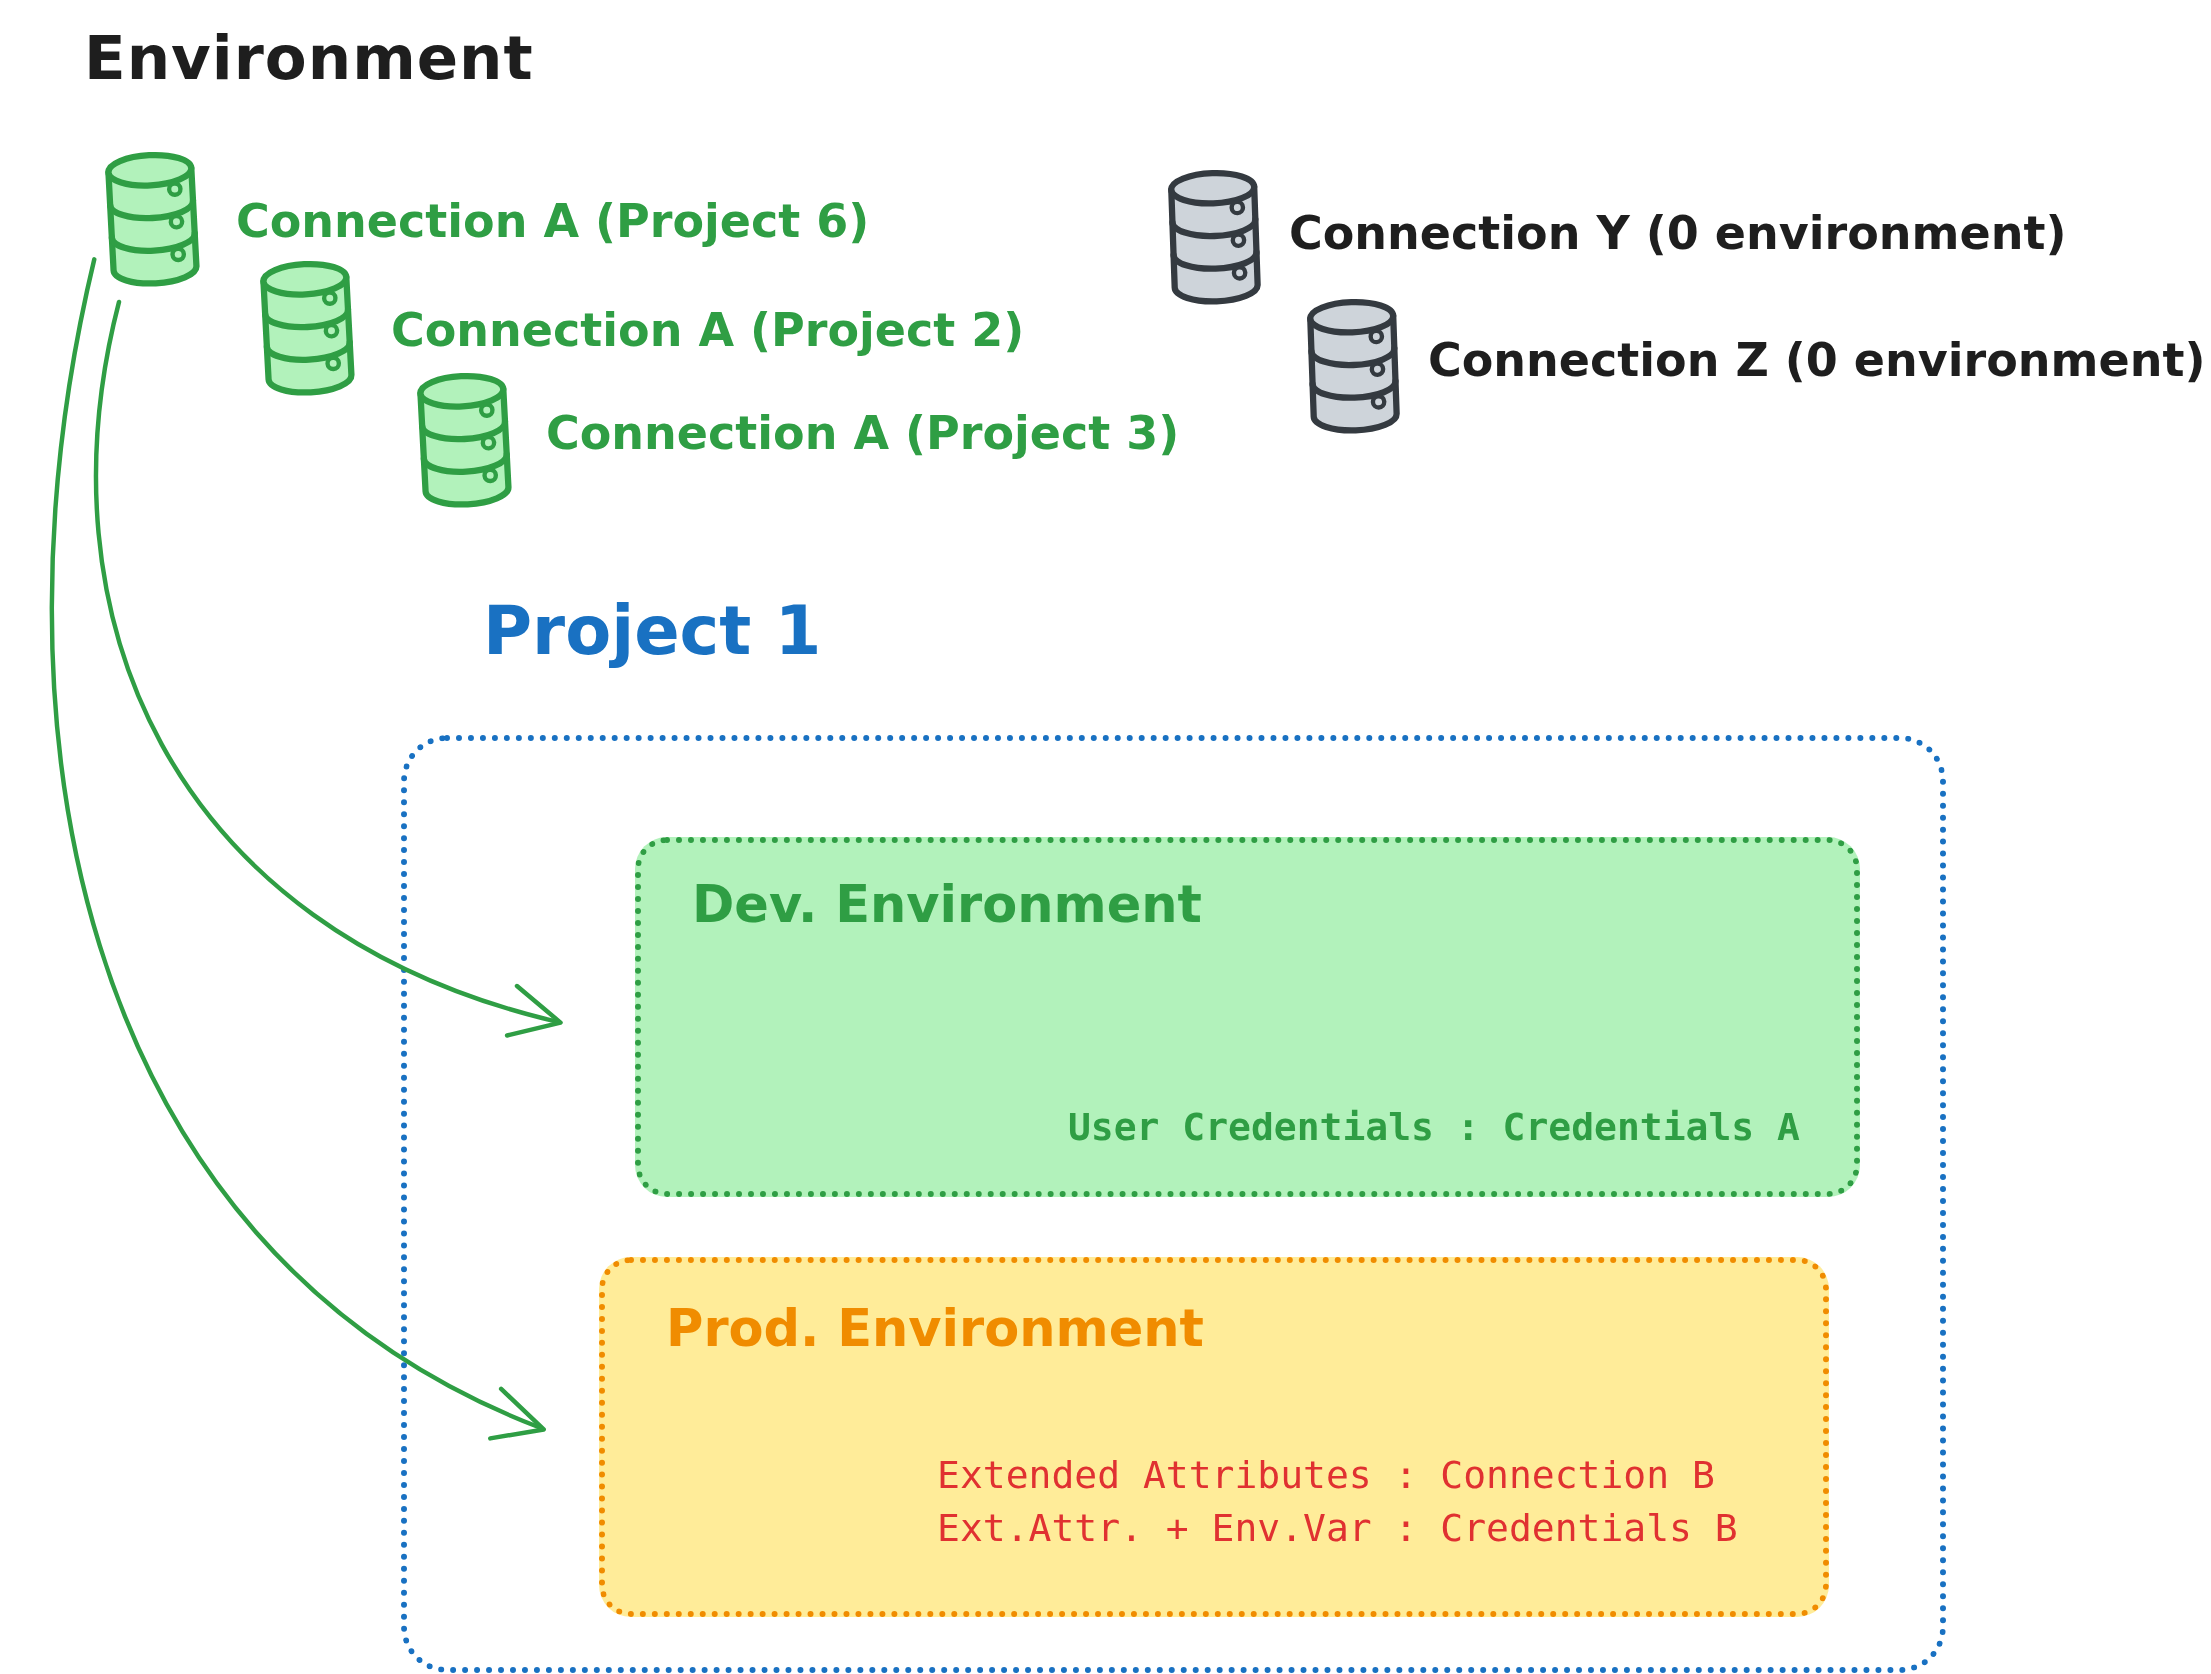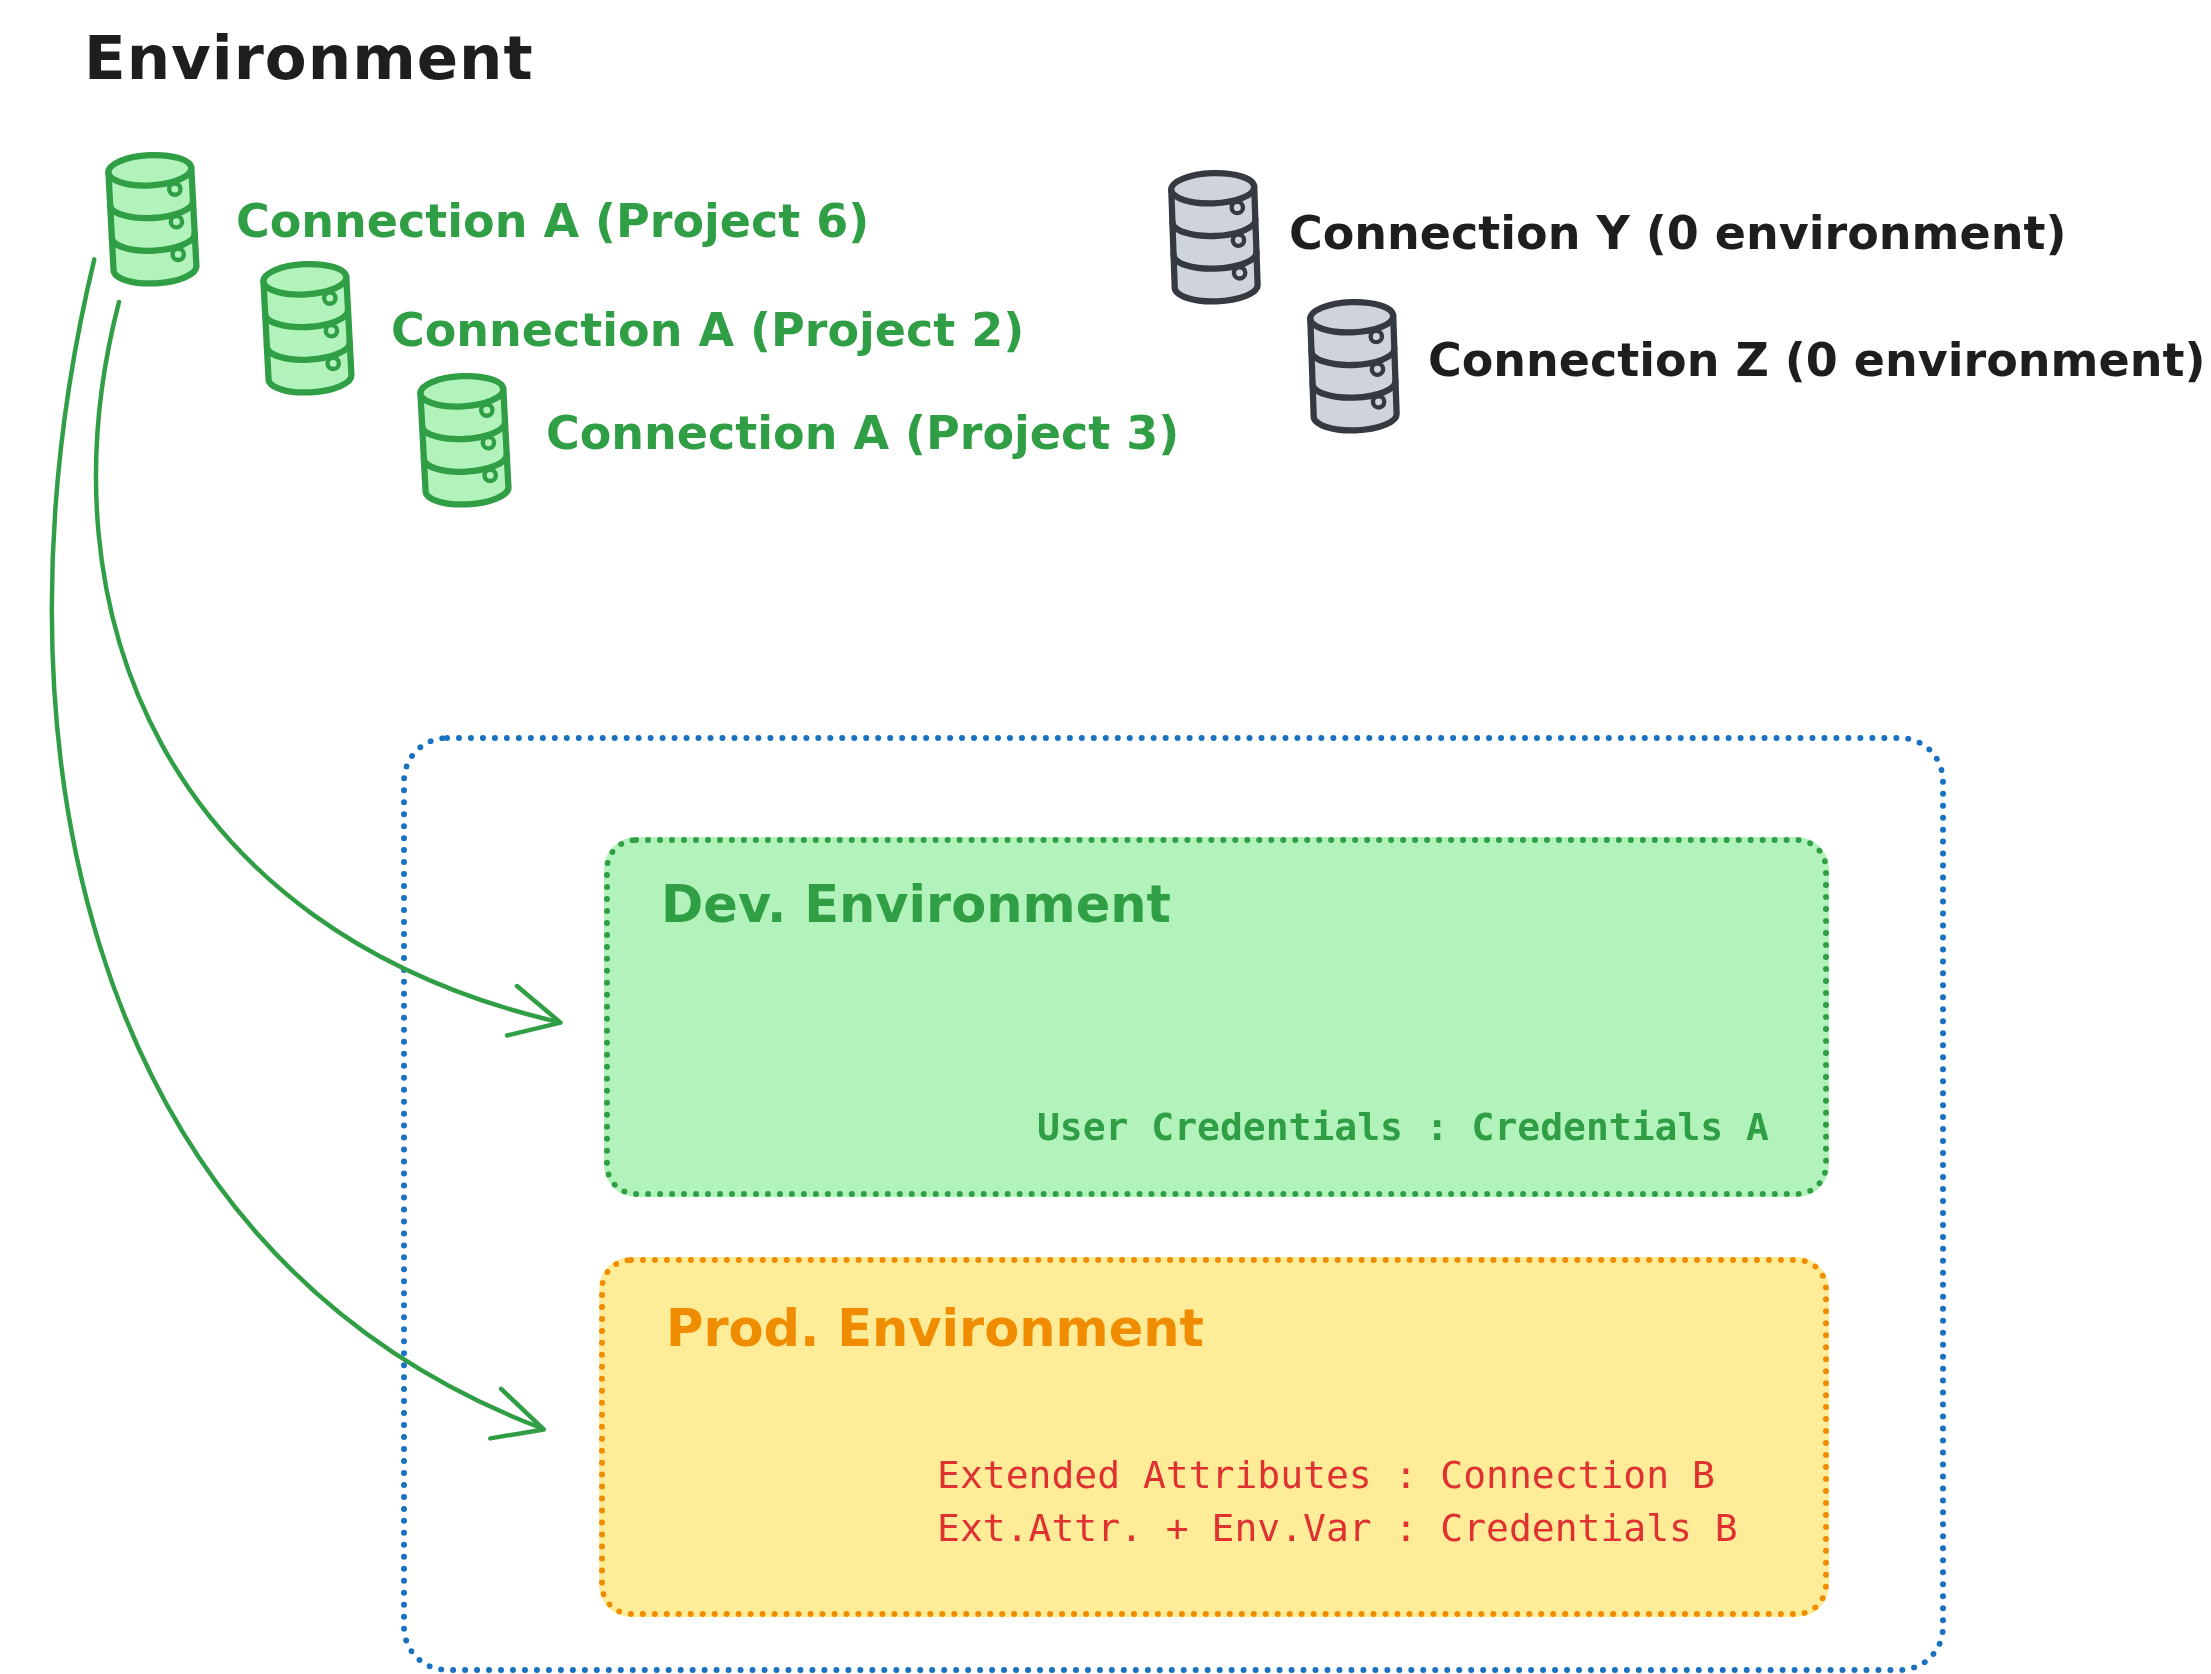--- a/index.html
+++ b/index.html
@@ -39,21 +39,21 @@
 
   .project-box{
     left:401px;top:735px;width:1533px;height:926px;
     border:6px dotted var(--c-blue);
     border-radius:46px;
     background:transparent;
   }
 
   .env-box{border-radius:32px;}
   .env-dev{
-    left:604px;top:837px;width:1213px;height:348px;
+    left:635px;top:837px;width:1213px;height:348px;
     background:var(--c-green_fill);
     border:6px dotted var(--c-green);
   }
   .env-prod{
     left:599px;top:1257px;width:1218px;height:348px;
     background:var(--c-orange_fill);
     border:6px dotted var(--c-orange);
   }
   .env-title{
     position:absolute;
@@ -141,20 +141,21 @@
   </div>
   <div class="abs db db-gray" style="left:1295px;top:297px;">
     <svg viewBox="0 0 118 142" width="117" height="141">
         <use href="#db-icon"></use>
       </svg>
   </div>
 
   <div class="abs conn-label dark" style="left:1289px;top:206px;">Connection Y (0 environment)</div>
   <div class="abs conn-label dark" style="left:1428px;top:333px;">Connection Z (0 environment)</div>
 
+  <div class="abs project-title">Project 1</div>
 
   <div class="abs project-box"></div>
 
   <div class="abs env-box env-dev">
     <div class="env-title">Dev. Environment</div>
     <div class="mono-line dev-cred">User Credentials : Credentials A</div>
   </div>
 
   <div class="abs env-box env-prod">
     <div class="env-title">Prod. Environment</div>

